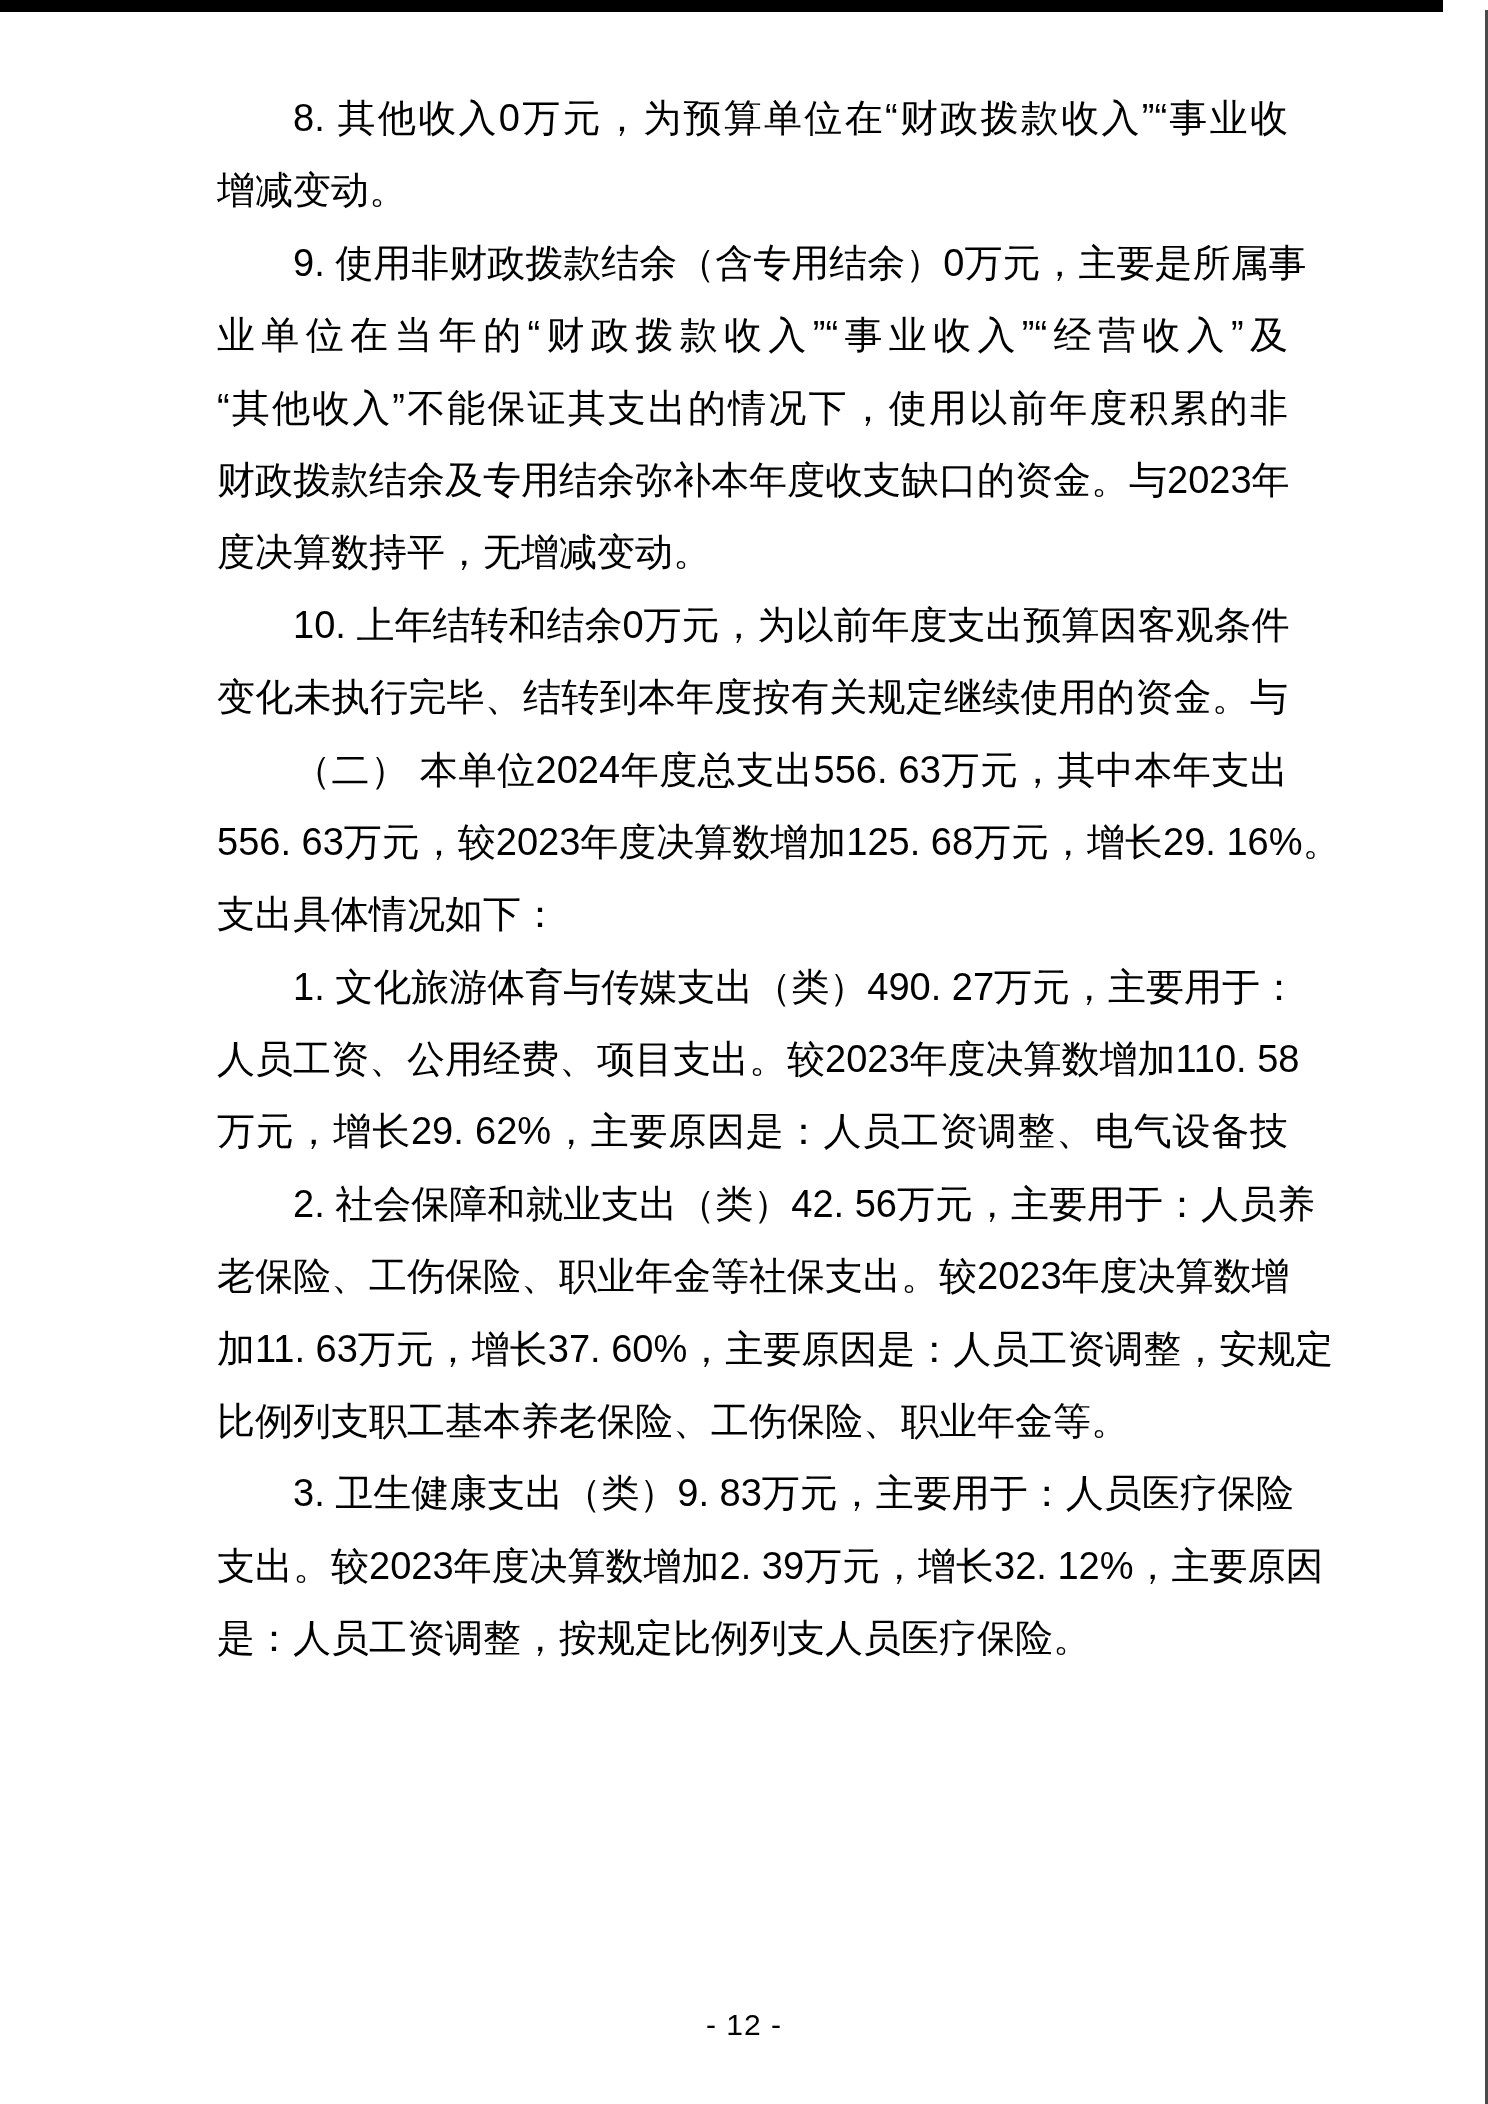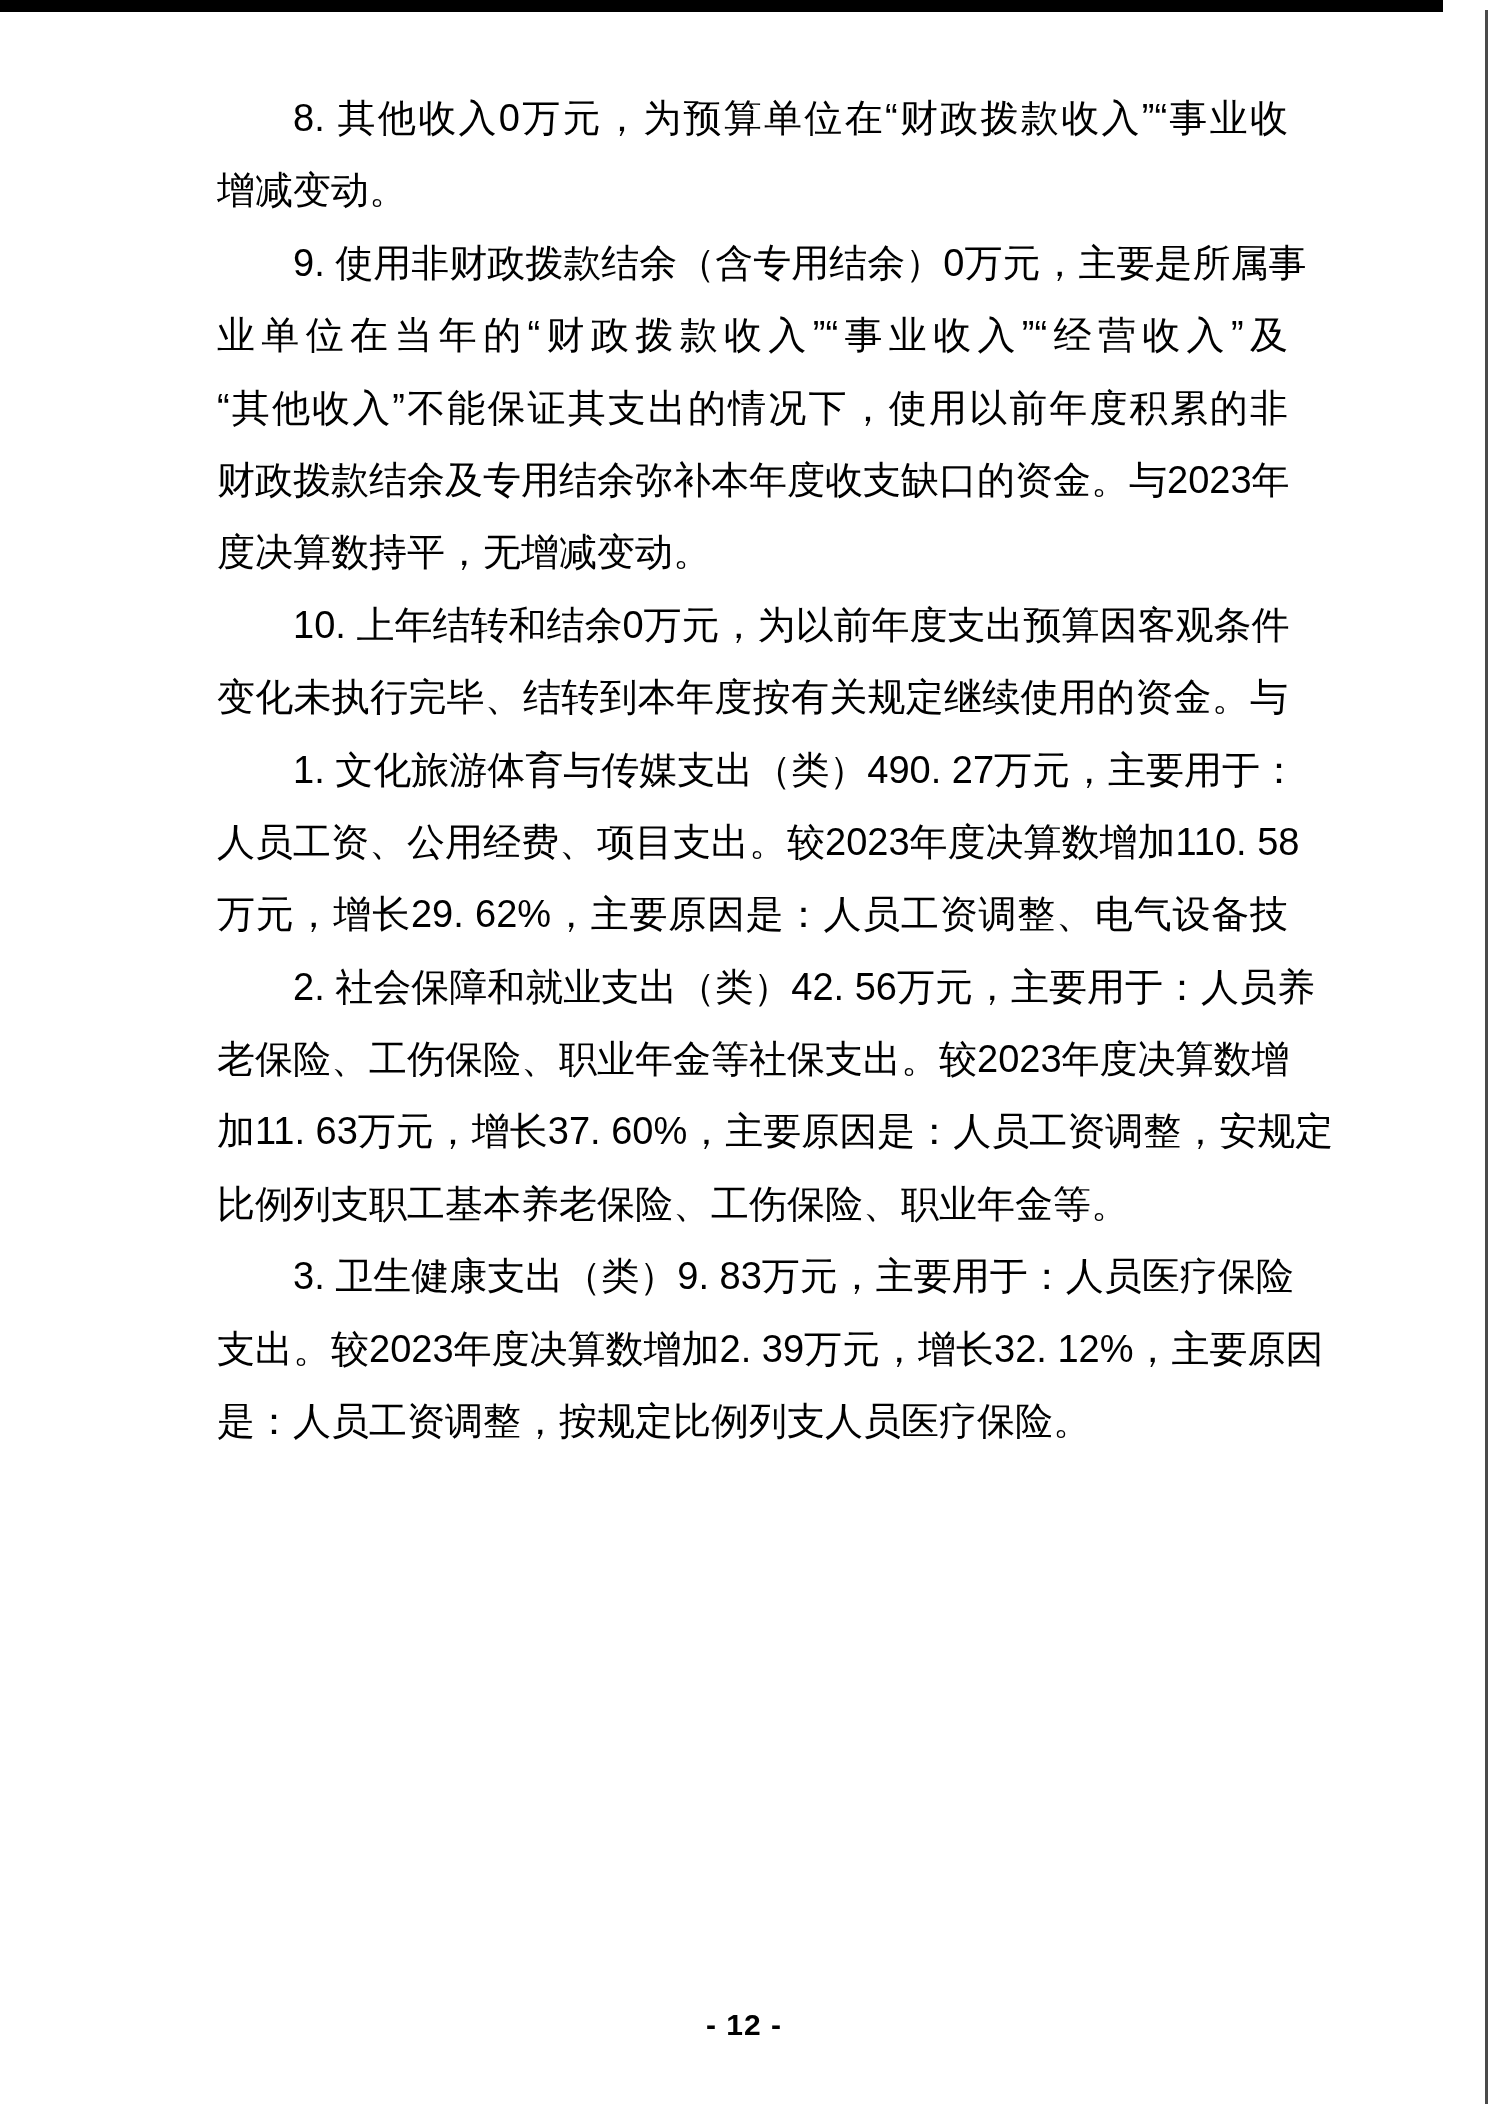--- a/index.html
+++ b/index.html
@@ -62,21 +62,20 @@
   }
   .footer {
     position: absolute;
     left: 0;
     top: 2008px;
     width: 100%;
     text-align: center;
     font-size: 30px;
     letter-spacing: 1px;
     color: #000000;
-    font-weight: bold;
   }
 </style>
 </head>
 <body>
 
 <div class="page">
   <div class="top-bar" style="background: rgb(0, 0, 0);"></div>
   <div class="right-line" style="background: rgb(74, 74, 74);"></div>
   <div class="doc-body">
       <div class="paragraph">
@@ -88,20 +87,25 @@
         <div class="line">业单位在当年的“财政拨款收入”“事业收入”“经营收入”及</div>
         <div class="line">“其他收入”不能保证其支出的情况下，使用以前年度积累的非</div>
         <div class="line">财政拨款结余及专用结余弥补本年度收支缺口的资金。与2023年</div>
         <div class="line last">度决算数持平，无增减变动。</div>
       </div>
       <div class="paragraph">
         <div class="line first">10. 上年结转和结余0万元，为以前年度支出预算因客观条件</div>
         <div class="line">变化未执行完毕、结转到本年度按有关规定继续使用的资金。与</div>
       </div>
       <div class="paragraph">
+        <div class="line first">（二） 本单位2024年度总支出556. 63万元，其中本年支出</div>
+        <div class="line">556. 63万元，较2023年度决算数增加125. 68万元，增长29. 16%。</div>
+        <div class="line last">支出具体情况如下：</div>
+      </div>
+      <div class="paragraph">
         <div class="line first">1. 文化旅游体育与传媒支出（类）490. 27万元，主要用于：</div>
         <div class="line">人员工资、公用经费、项目支出。较2023年度决算数增加110. 58</div>
         <div class="line">万元，增长29. 62%，主要原因是：人员工资调整、电气设备技</div>
       </div>
       <div class="paragraph">
         <div class="line first">2. 社会保障和就业支出（类）42. 56万元，主要用于：人员养</div>
         <div class="line">老保险、工伤保险、职业年金等社保支出。较2023年度决算数增</div>
         <div class="line">加11. 63万元，增长37. 60%，主要原因是：人员工资调整，安规定</div>
         <div class="line last">比例列支职工基本养老保险、工伤保险、职业年金等。</div>
       </div>

